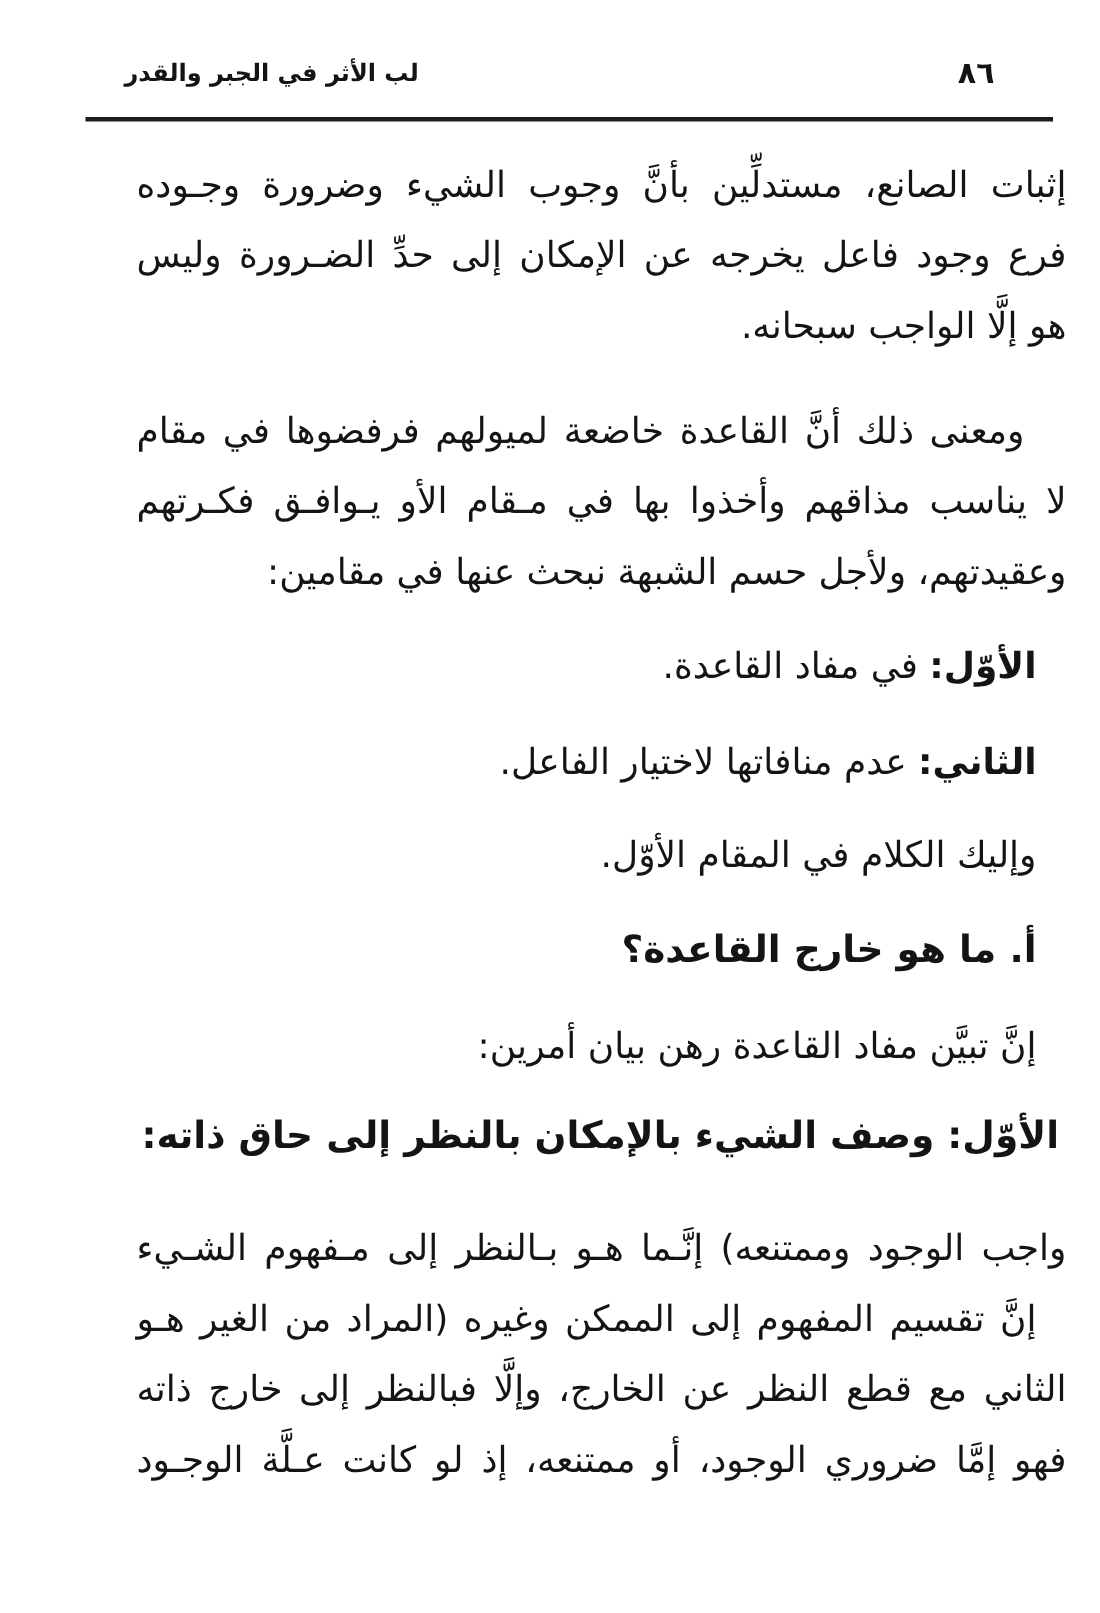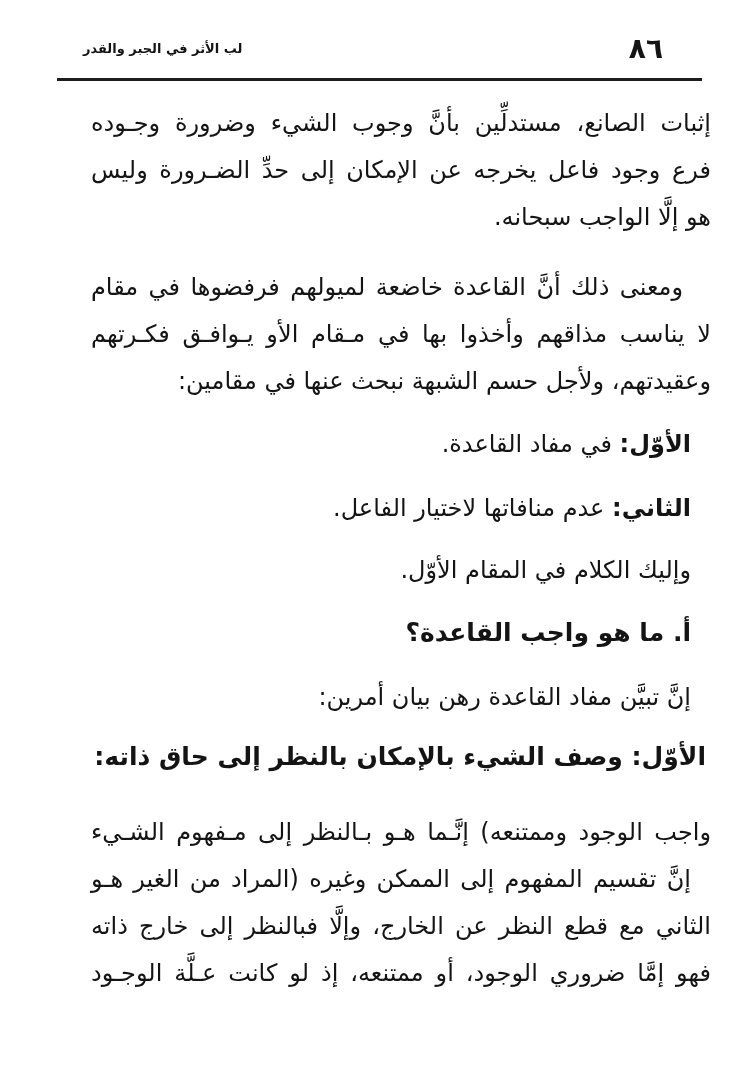--- a/index.html
+++ b/index.html
@@ -23,26 +23,26 @@
     top: 30px;
     left: 83px;
     right: 70px;
     height: 36px;
     display: flex;
     justify-content: space-between;
     align-items: center;
     direction: rtl;
   }
   .pagenum {
-    font-size: 28px;
+    font-size: 20px;
     font-weight: bold;
     letter-spacing: 1px;
   }
   .booktitle {
-    font-size: 13px;
+    font-size: 16px;
     font-weight: bold;
   }
   .headrule {
     position: absolute;
     top: 78px;
     left: 57px;
     width: 645px;
     height: 2.5px;
     background: #1d1d1d;
   }
@@ -103,21 +103,21 @@
       <div class="bl jline">لا يناسب مذاقهم وأخذوا بها في مـقام الأو يـوافـق فكـرتهم</div>
       <div class="bl rline">وعقيدتهم، ولأجل حسم الشبهة نبحث عنها في مقامين:</div>
     </div>
 
     <div class="bl rline ind20 mt-item1"><span class="b">الأوّل:</span><span> في مفاد القاعدة.</span></div>
 
     <div class="bl rline ind20 mt-item2"><span class="b">الثاني:</span><span> عدم منافاتها لاختيار الفاعل.</span></div>
 
     <div class="bl rline ind20 mt-item3"><span>وإليك الكلام في المقام الأوّل.</span></div>
 
-    <div class="bl rline ind20 hd mt-ha">أ. ما هو واجب القاعدة؟</div>
+    <div class="bl rline ind20 hd mt-ha">أ. ما هو خارج القاعدة؟</div>
 
     <div class="bl rline ind20 mt-am">إنَّ تبيَّن مفاد القاعدة رهن بيان أمرين:</div>
 
     <div class="bl rline ind5 hd mt-hw">الأوّل: وصف الشيء بالإمكان بالنظر إلى حاق ذاته:</div>
 
     <div class="mt-para3">
       <div class="bl jline">واجب الوجود وممتنعه) إنَّـما هـو بـالنظر إلى مـفهوم الشـيء</div>
       <div class="bl jline ind20">إنَّ تقسيم المفهوم إلى الممكن وغيره (المراد من الغير هـو</div>
       <div class="bl jline">الثاني مع قطع النظر عن الخارج، وإلَّا فبالنظر إلى خارج ذاته</div>
       <div class="bl jline">فهو إمَّا ضروري الوجود، أو ممتنعه، إذ لو كانت عـلَّة الوجـود</div>

